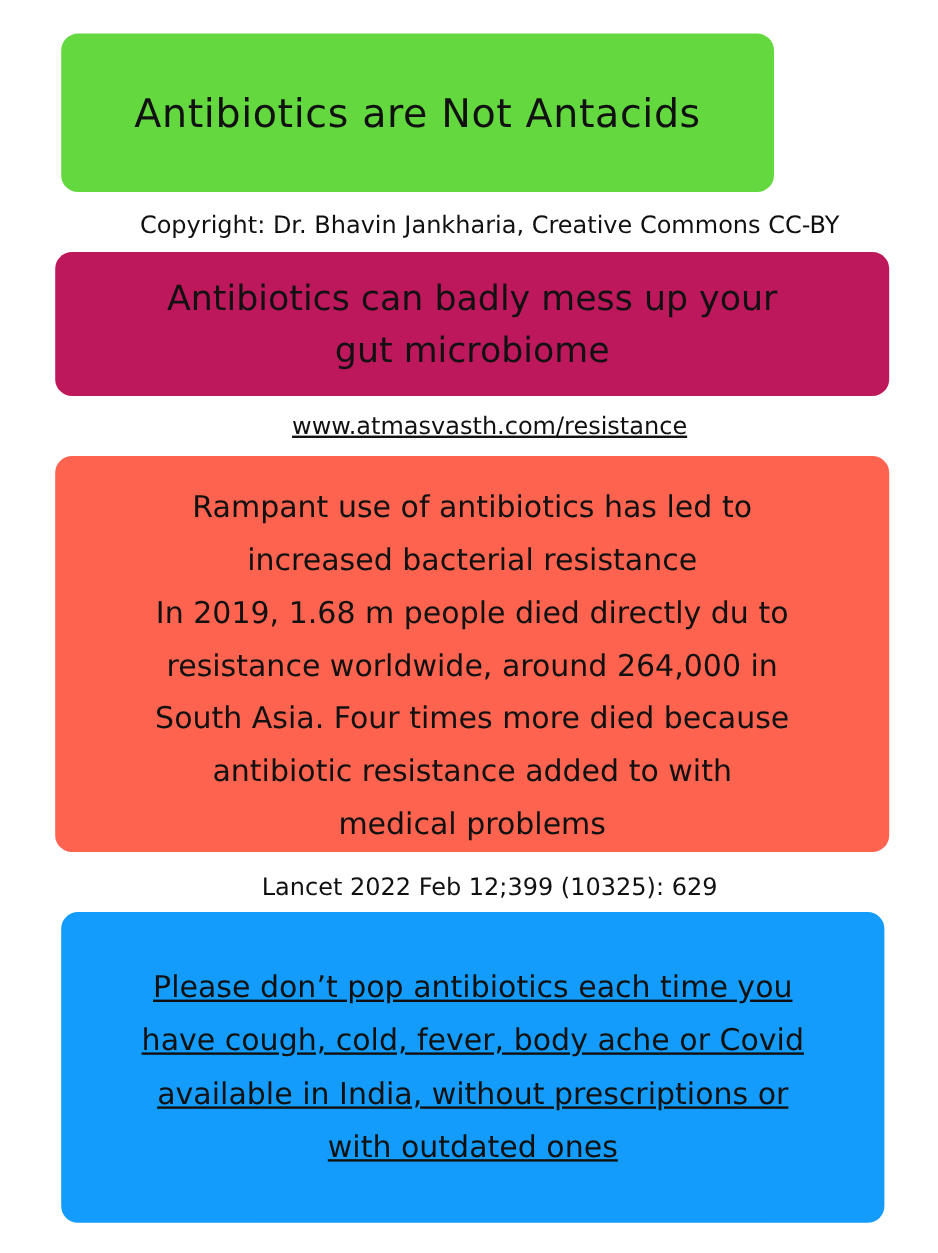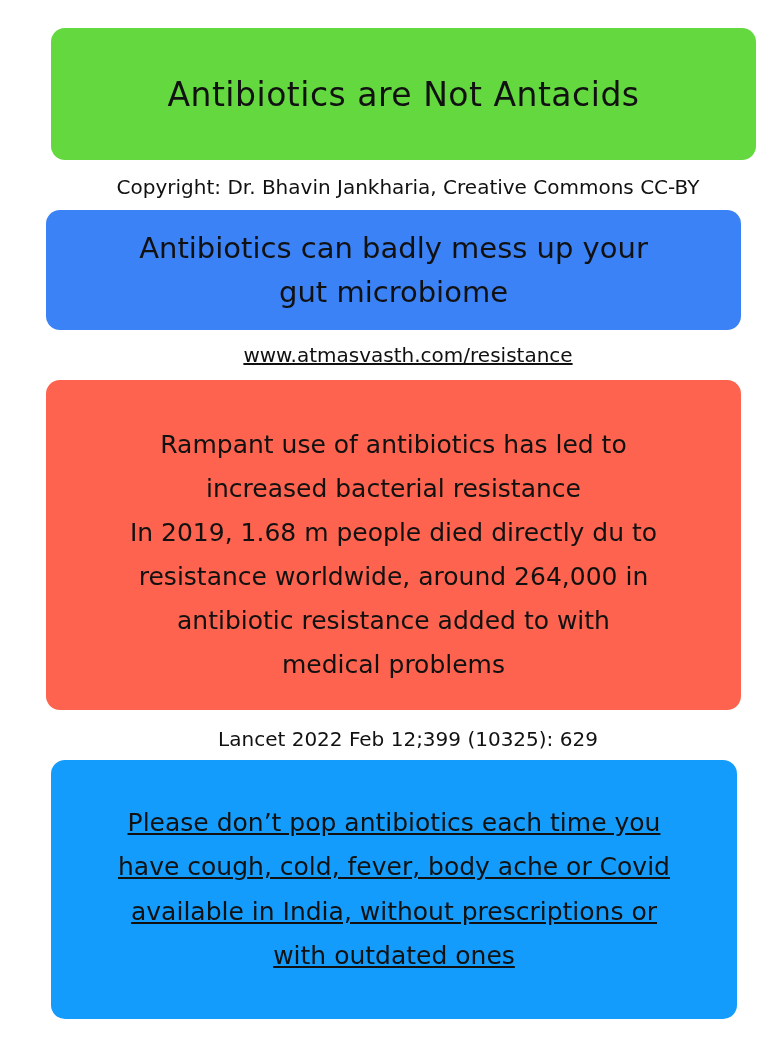--- a/index.html
+++ b/index.html
@@ -11,21 +11,21 @@
     .box {
       position: absolute; border-radius: 14px;
       display: flex; flex-direction: column; align-items: center; justify-content: center;
       text-align: center; box-sizing: border-box;
     }
     .line { display: block; white-space: nowrap; }
     .caption {
       position: absolute; left: 17px; width: 782px; text-align: center;
       font-size: 20px; white-space: nowrap;
     }
-    #title-box { left: 51px; top: 28px; width: 705px; height: 132px; }
+    #title-box { left: 51px; top: 28px; width: 594px; height: 132px; }
     #title-box .line { font-size: 33px; letter-spacing: 0.5px; }
     #copyright { top: 175px; }
     #microbiome-box { left: 46px; top: 210px; width: 695px; height: 120px; }
     #microbiome-box .line { font-size: 29px; line-height: 44px; }
     #url { top: 343px; }
     #url span { text-decoration: underline; }
     #resistance-box { left: 46px; top: 380px; width: 695px; height: 330px; padding-top: 20px; }
     #resistance-box .line { font-size: 25px; line-height: 44px; }
     #lancet { top: 727px; }
     #advice-box { left: 51px; top: 760px; width: 686px; height: 259px; }
@@ -33,32 +33,33 @@
   </style>
 </head>
 <body style="color: rgb(17, 17, 17);">
 
 <div id="title-box" class="box" style="background: rgb(99, 217, 63);">
   <span class="line">Antibiotics are Not Antacids</span>
 </div>
 
 <div id="copyright" class="caption">Copyright: Dr. Bhavin Jankharia, Creative Commons CC-BY</div>
 
-<div id="microbiome-box" class="box" style="background: #3b82f6; text-align: center;">
+<div id="microbiome-box" class="box" style="background: #be185d; text-align: center;">
   <span class="line">Antibiotics can badly mess up your</span>
   <span class="line">gut microbiome</span>
 </div>
 
 <div id="url" class="caption"><span>www.atmasvasth.com/resistance</span></div>
 
 <div id="resistance-box" class="box" style="background: rgb(253, 99, 78);">
   <span class="line">Rampant use of antibiotics has led to</span>
   <span class="line">increased bacterial resistance</span>
   <span class="line">In 2019, 1.68 m people died directly du to</span>
   <span class="line">resistance worldwide, around 264,000 in</span>
+  <span class="line">South Asia. Four times more died because</span>
   <span class="line">antibiotic resistance added to with</span>
   <span class="line">medical problems</span>
 </div>
 
 <div id="lancet" class="caption">Lancet 2022 Feb 12;399 (10325): 629</div>
 
 <div id="advice-box" class="box" style="background: rgb(19, 156, 251); text-decoration: underline;">
   <span class="line">Please don’t pop antibiotics each time you</span>
   <span class="line">have cough, cold, fever, body ache or Covid</span>
   <span class="line">available in India, without prescriptions or</span>

